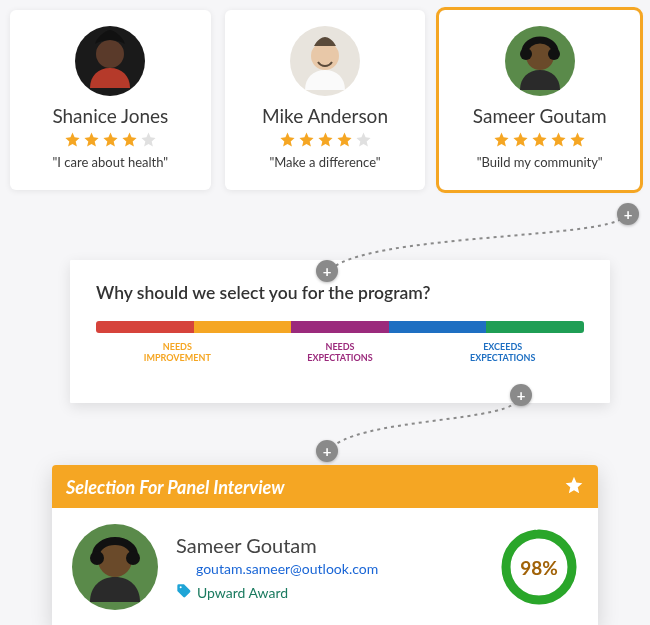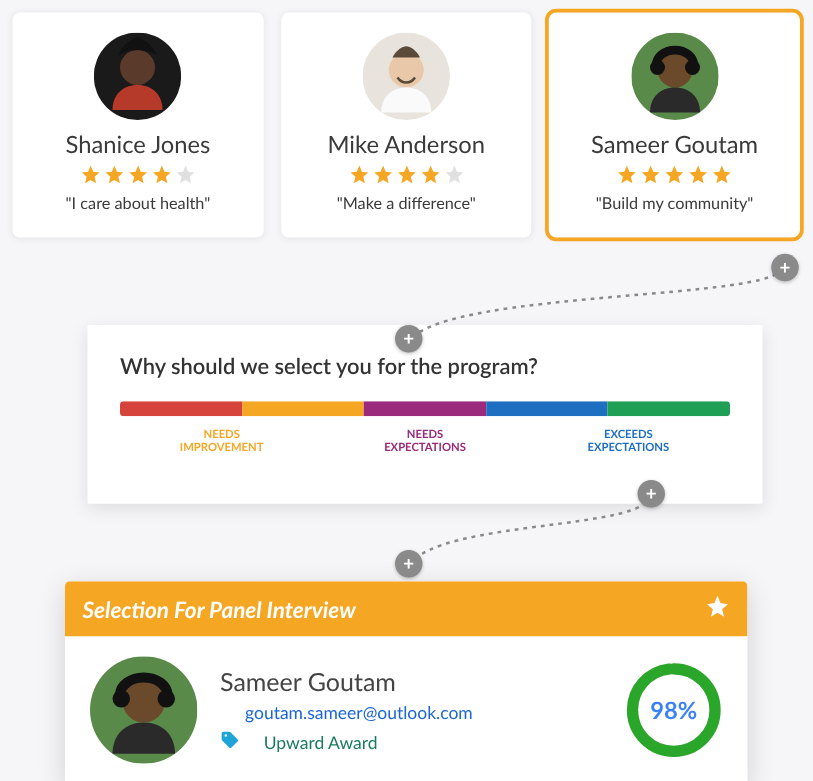--- a/index.html
+++ b/index.html
@@ -27,24 +27,24 @@
 
     .panel-card { margin:62px auto 0; width:546px; background:#fff; border-radius:4px; box-shadow:0 6px 22px rgba(0,0,0,.15); overflow:hidden; position:relative; }
     .panel-header { background:#f5a623; color:#fff; padding:10px 14px; display:flex; align-items:center; justify-content:space-between; }
     .panel-header-title { font-size:18px; font-weight:700; font-style:italic; }
     .panel-body { display:flex; align-items:center; padding:16px 20px 18px; gap:18px; }
     .big-avatar { width:86px; height:86px; border-radius:50%; overflow:hidden; flex-shrink:0; }
     .big-avatar svg { width:100%; height:100%; display:block; }
     .info { flex:1; }
     .info-name { font-size:20px; color:#444; font-weight:400; margin-bottom:3px; }
     .info-email { font-size:14px; color:#1a66d6; margin-bottom:6px;margin-left:20px; }
-    .tag-row { display:flex; align-items:center; gap:19px; color:#1a7a5f; font-size:14px; }
+    .tag-row { display:flex; align-items:center; gap:5px; color:#1a7a5f; font-size:14px; }
     .ring { width:78px; height:78px; position:relative; flex-shrink:0; }
     .ring svg { transform:rotate(-90deg); }
-    .ring-text { position:absolute; inset:0; display:flex; align-items:center; justify-content:center; font-size:19px; font-weight:700; color:#3b82f6; }
+    .ring-text { position:absolute; inset:0; display:flex; align-items:center; justify-content:center; font-size:19px; font-weight:700; color:#a16207; }
 
   </style>
 </head>
 <body>
 
 <div class="cards-row">
   <div class="cand-card">
     <span class="avatar">
       <svg viewBox="0 0 70 70">
           <rect width="70" height="70" fill="#1a1a1a"></rect>

